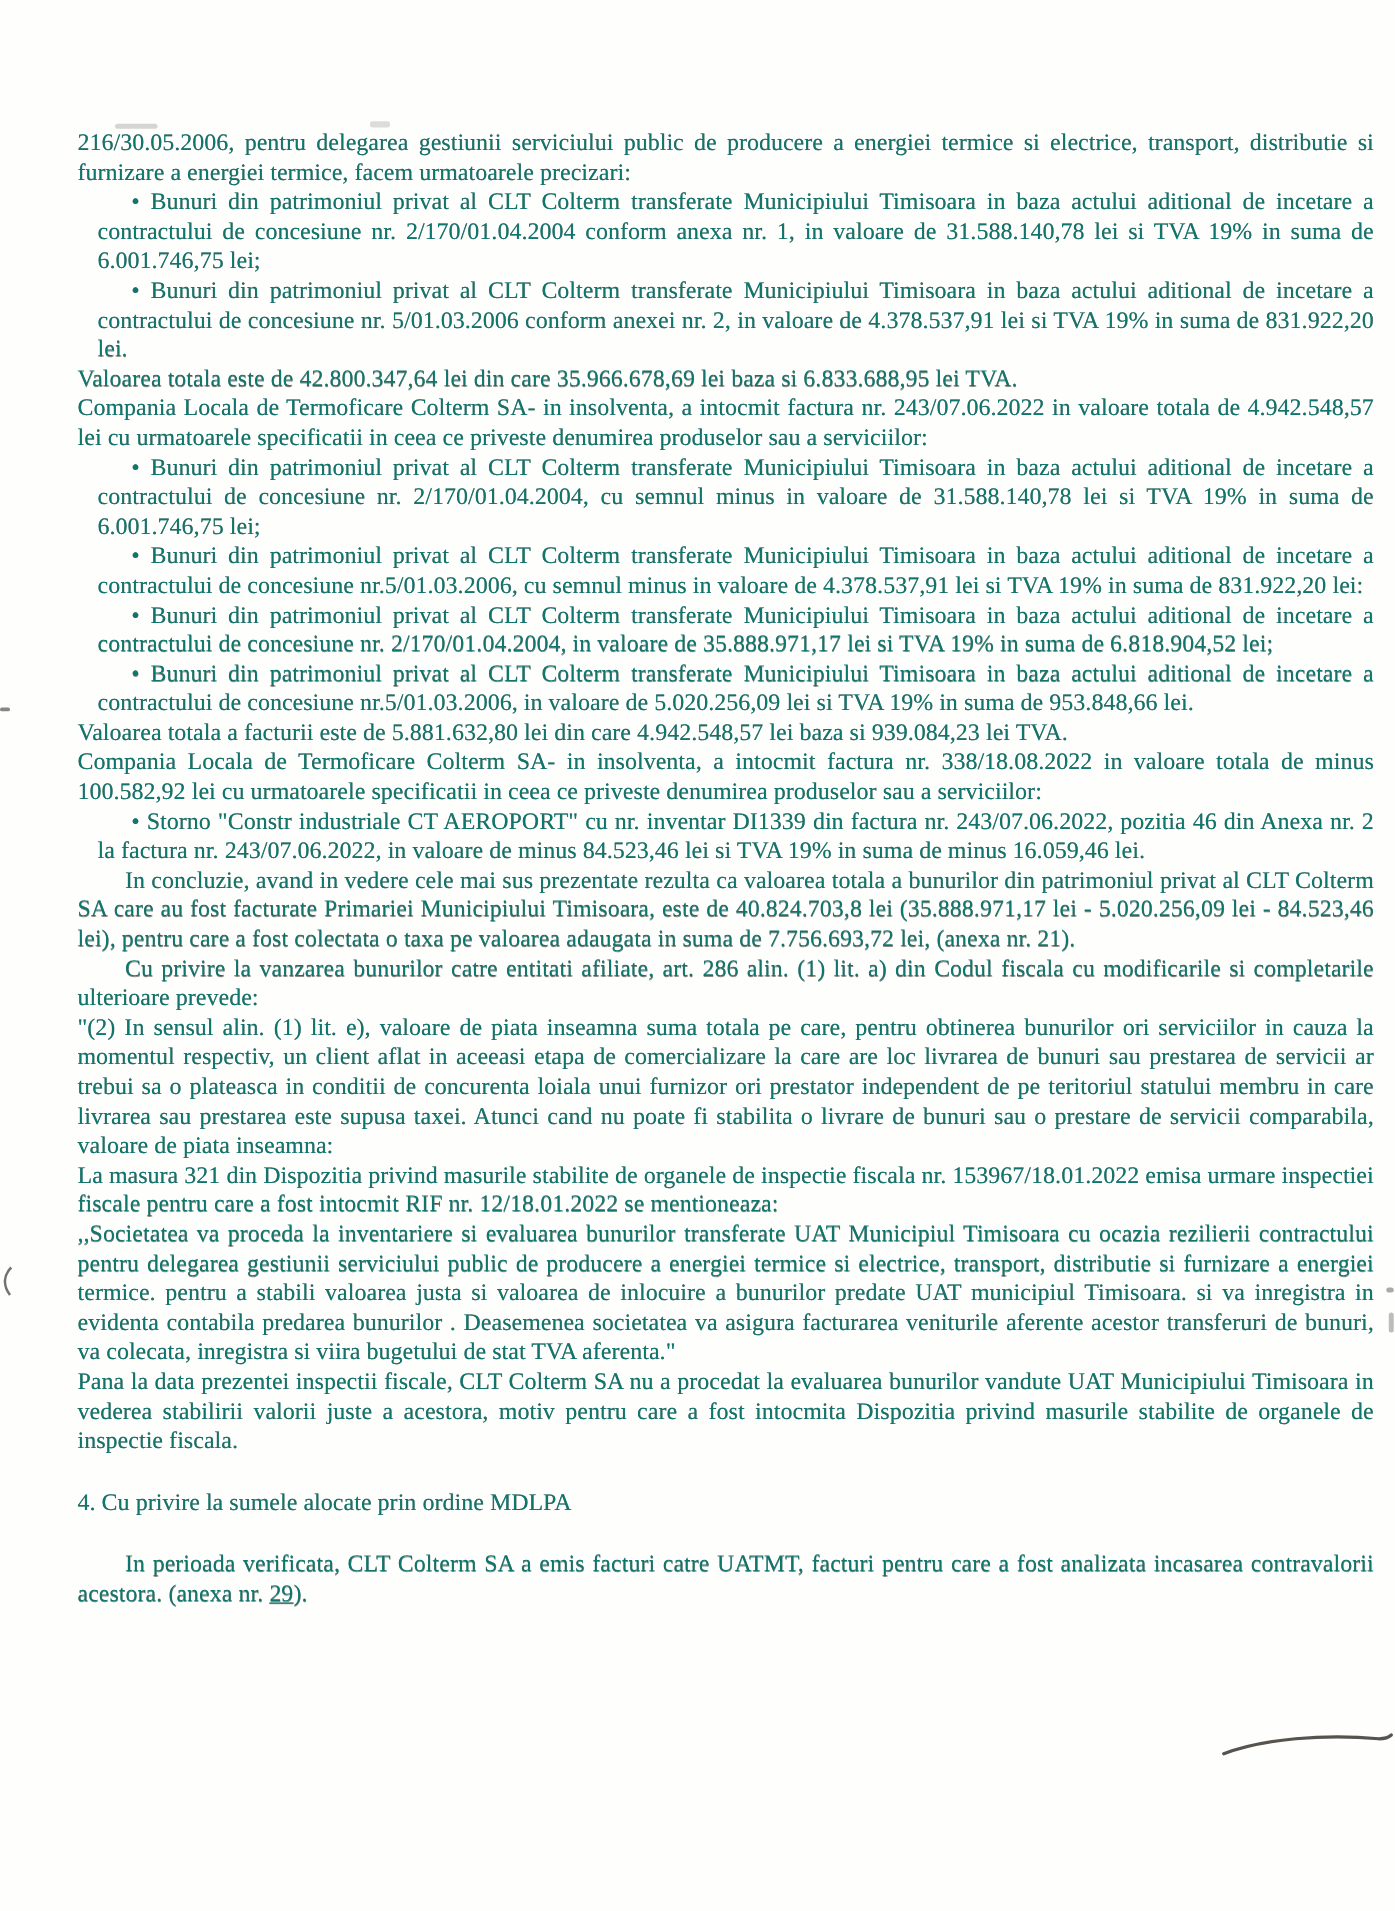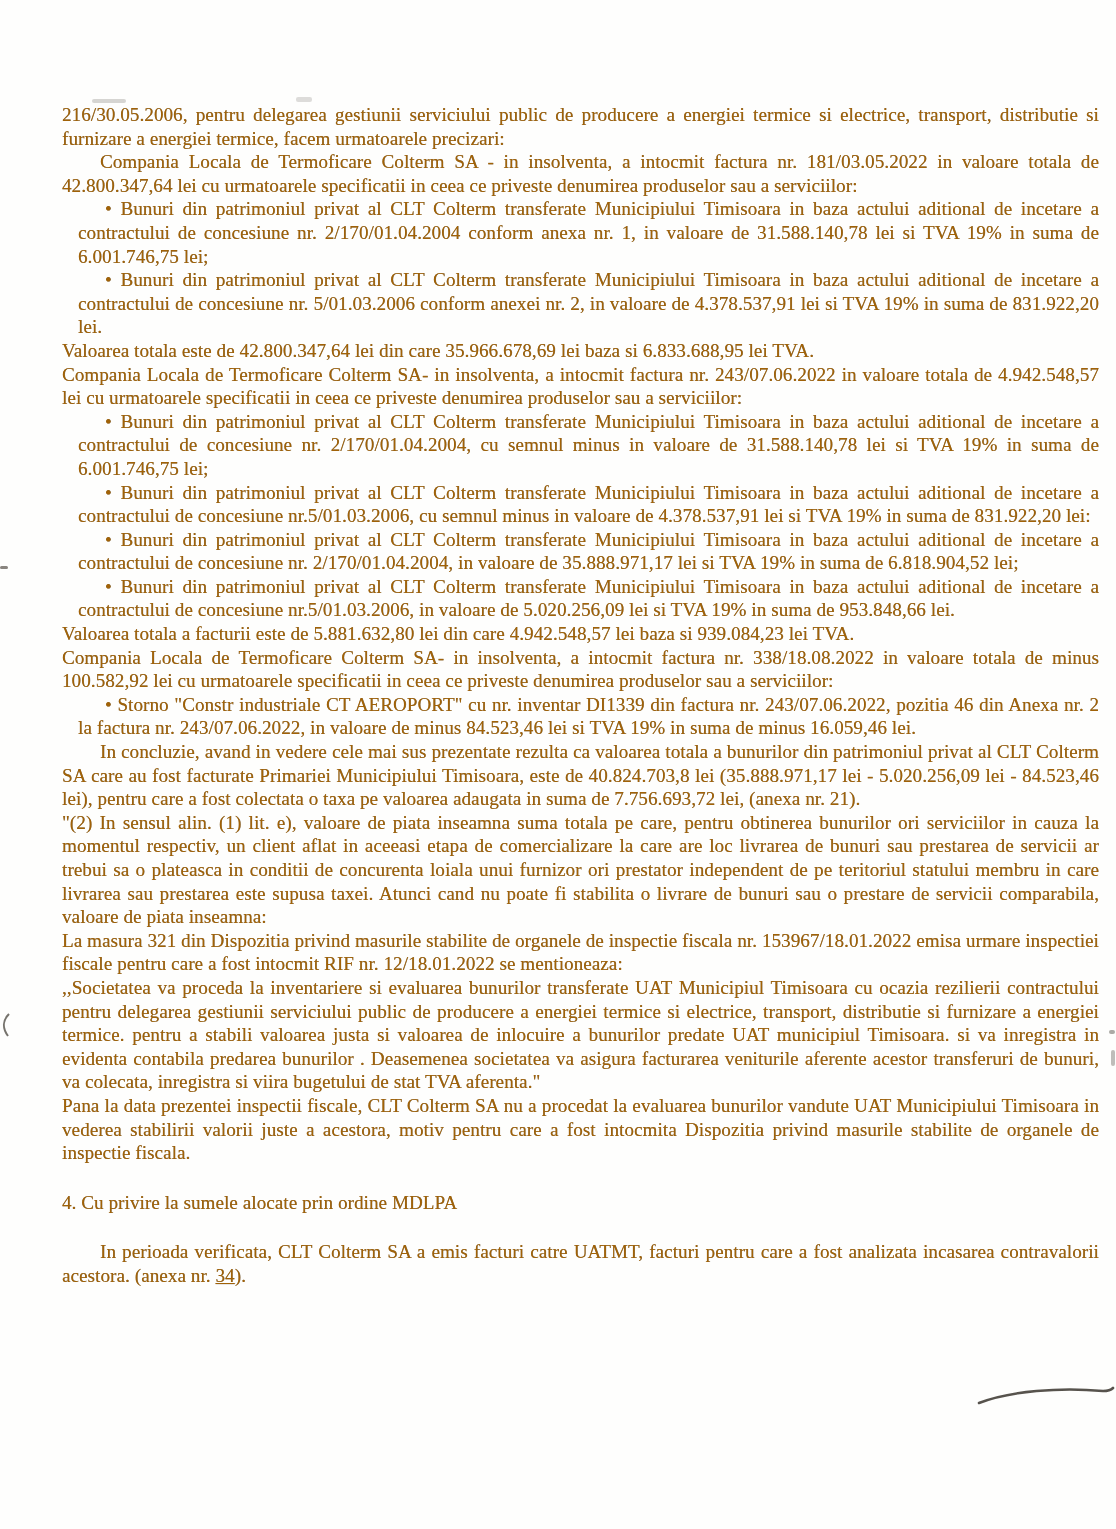--- a/index.html
+++ b/index.html
@@ -17,21 +17,21 @@
   .page {
     position: absolute;
     inset: 0;
     background: #fefefd;
   }
   .doc {
     position: absolute;
     left: 62px;
     top: 103px;
     width: 1037px;
-    color: #a16207;
+    color: #0f766e;
     font-size: 19px;
     line-height: 23.6px;
     text-align: justify;
     letter-spacing: 0.1px;
     text-shadow: 0.2px 0.2px 0.45px rgba(45, 38, 30, 0.55);
   }
   .para {
     margin: 0;
   }
   .para.indent-tab  { text-indent: 38px; }
@@ -43,39 +43,39 @@
   .artifact { position: absolute; pointer-events: none; }
   .smudge { background: #4a443c; border-radius: 2px; }
 </style>
 </head>
 <body>
 
 <div class="page">
 
   <div class="doc" id="doc">
       <p class="para indent-none">216/30.05.2006, pentru delegarea gestiunii serviciului public de producere a energiei termice si electrice, transport, distributie si furnizare a energiei termice, facem urmatoarele precizari:</p>
-      <p class="para indent-tab">Compania Locala de Termoficare Colterm SA - in insolventa, a intocmit factura nr. 181/03.05.2022 in valoare totala de 42.800.347,64 lei cu urmatoarele specificatii in ceea ce priveste denumirea produselor sau a serviciilor:</p>
       <p class="para indent-bullet">• Bunuri din patrimoniul privat al CLT Colterm transferate Municipiului Timisoara in baza actului aditional de incetare a contractului de concesiune nr. 2/170/01.04.2004 conform anexa nr. 1, in valoare de 31.588.140,78 lei si TVA 19% in suma de 6.001.746,75 lei;</p>
       <p class="para indent-bullet">• Bunuri din patrimoniul privat al CLT Colterm transferate Municipiului Timisoara in baza actului aditional de incetare a contractului de concesiune nr. 5/01.03.2006 conform anexei nr. 2, in valoare de 4.378.537,91 lei si TVA 19% in suma de 831.922,20 lei.</p>
       <p class="para indent-none">Valoarea totala este de 42.800.347,64 lei din care 35.966.678,69 lei baza si 6.833.688,95 lei TVA.</p>
       <p class="para indent-none">Compania Locala de Termoficare Colterm SA- in insolventa, a intocmit factura nr. 243/07.06.2022 in valoare totala de 4.942.548,57 lei cu urmatoarele specificatii in ceea ce priveste denumirea produselor sau a serviciilor:</p>
       <p class="para indent-bullet">• Bunuri din patrimoniul privat al CLT Colterm transferate Municipiului Timisoara in baza actului aditional de incetare a contractului de concesiune nr. 2/170/01.04.2004, cu semnul minus in valoare de 31.588.140,78 lei si TVA 19% in suma de 6.001.746,75 lei;</p>
       <p class="para indent-bullet">• Bunuri din patrimoniul privat al CLT Colterm transferate Municipiului Timisoara in baza actului aditional de incetare a contractului de concesiune nr.5/01.03.2006, cu semnul minus in valoare de 4.378.537,91 lei si TVA 19% in suma de 831.922,20 lei:</p>
       <p class="para indent-bullet">• Bunuri din patrimoniul privat al CLT Colterm transferate Municipiului Timisoara in baza actului aditional de incetare a contractului de concesiune nr. 2/170/01.04.2004, in valoare de 35.888.971,17 lei si TVA 19% in suma de 6.818.904,52 lei;</p>
       <p class="para indent-bullet">• Bunuri din patrimoniul privat al CLT Colterm transferate Municipiului Timisoara in baza actului aditional de incetare a contractului de concesiune nr.5/01.03.2006, in valoare de 5.020.256,09 lei si TVA 19% in suma de 953.848,66 lei.</p>
       <p class="para indent-none">Valoarea totala a facturii este de 5.881.632,80 lei din care 4.942.548,57 lei baza si 939.084,23 lei TVA.</p>
       <p class="para indent-none">Compania Locala de Termoficare Colterm SA- in insolventa, a intocmit factura nr. 338/18.08.2022 in valoare totala de minus 100.582,92 lei cu urmatoarele specificatii in ceea ce priveste denumirea produselor sau a serviciilor:</p>
       <p class="para indent-bullet">• Storno "Constr industriale CT AEROPORT" cu nr. inventar DI1339 din factura nr. 243/07.06.2022, pozitia 46 din Anexa nr. 2 la factura nr. 243/07.06.2022, in valoare de minus 84.523,46 lei si TVA 19% in suma de minus 16.059,46 lei.</p>
       <p class="para indent-tab">In concluzie, avand in vedere cele mai sus prezentate rezulta ca valoarea totala a bunurilor din patrimoniul privat al CLT Colterm SA care au fost facturate Primariei Municipiului Timisoara, este de 40.824.703,8 lei (35.888.971,17 lei - 5.020.256,09 lei - 84.523,46 lei), pentru care a fost colectata o taxa pe valoarea adaugata in suma de 7.756.693,72 lei, (anexa nr. 21).</p>
+      <p class="para indent-tab">Cu privire la vanzarea bunurilor catre entitati afiliate, art. 286 alin. (1) lit. a) din Codul fiscala cu modificarile si completarile ulterioare prevede:</p>
       <p class="para indent-none">"(2) In sensul alin. (1) lit. e), valoare de piata inseamna suma totala pe care, pentru obtinerea bunurilor ori serviciilor in cauza la momentul respectiv, un client aflat in aceeasi etapa de comercializare la care are loc livrarea de bunuri sau prestarea de servicii ar trebui sa o plateasca in conditii de concurenta loiala unui furnizor ori prestator independent de pe teritoriul statului membru in care livrarea sau prestarea este supusa taxei. Atunci cand nu poate fi stabilita o livrare de bunuri sau o prestare de servicii comparabila, valoare de piata inseamna:</p>
       <p class="para indent-none">La masura 321 din Dispozitia privind masurile stabilite de organele de inspectie fiscala nr. 153967/18.01.2022 emisa urmare inspectiei fiscale pentru care a fost intocmit RIF nr. 12/18.01.2022 se mentioneaza:</p>
       <p class="para indent-none">,,Societatea va proceda la inventariere si evaluarea bunurilor transferate UAT Municipiul Timisoara cu ocazia rezilierii contractului pentru delegarea gestiunii serviciului public de producere a energiei termice si electrice, transport, distributie si furnizare a energiei termice. pentru a stabili valoarea justa si valoarea de inlocuire a bunurilor predate UAT municipiul Timisoara. si va inregistra in evidenta contabila predarea bunurilor . Deasemenea societatea va asigura facturarea veniturile aferente acestor transferuri de bunuri, va colecata, inregistra si viira bugetului de stat TVA aferenta."</p>
       <p class="para indent-none">Pana la data prezentei inspectii fiscale, CLT Colterm SA nu a procedat la evaluarea bunurilor vandute UAT Municipiului Timisoara in vederea stabilirii valorii juste a acestora, motiv pentru care a fost intocmita Dispozitia privind masurile stabilite de organele de inspectie fiscala.</p>
       <p class="para indent-none gap-before">4. Cu privire la sumele alocate prin ordine MDLPA</p>
-      <p class="para indent-tab gap-before">In perioada verificata, CLT Colterm SA a emis facturi catre UATMT, facturi pentru care a fost analizata incasarea contravalorii acestora. (anexa nr. <span class="ul">34</span>).</p>
+      <p class="para indent-tab gap-before">In perioada verificata, CLT Colterm SA a emis facturi catre UATMT, facturi pentru care a fost analizata incasarea contravalorii acestora. (anexa nr. <span class="ul">29</span>).</p>
     </div>
 
   <div class="artifact smudge" style="left:92px; top:99px; width:34px; height:4px; opacity:0.22;"></div>
   <div class="artifact smudge" style="left:296px; top:97px; width:16px; height:5px; opacity:0.18;"></div>
 
   <div class="artifact smudge" style="left:0; top:566px; width:8px; height:3px; opacity:0.65;"></div>
 
   <svg class="artifact" style="left:0; top:1012px;" width="14" height="26" viewBox="0 0 14 26">
     <path d="M9,2 C3,8 2,16 8,24" fill="none" stroke="#3c372f" stroke-width="2" opacity="0.7"></path>
   </svg>

